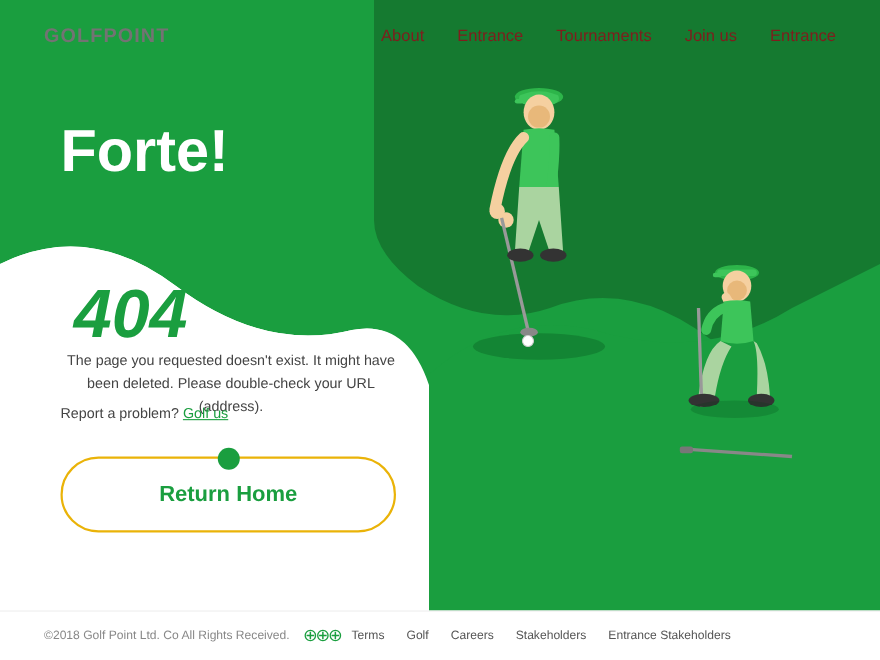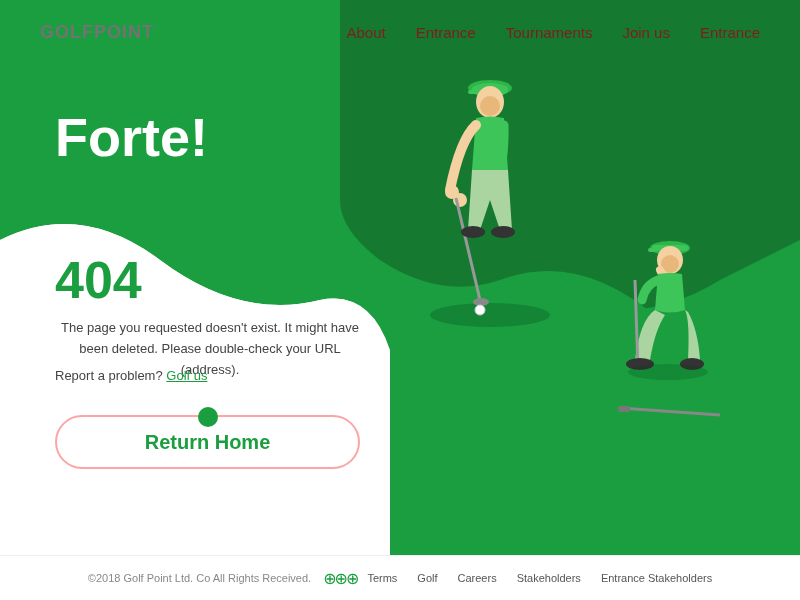--- a/index.html
+++ b/index.html
@@ -71,24 +71,25 @@
       color: #fff;
       font-size: 54px;
       font-weight: 900;
       line-height: 1;
     }
 
     
     .error-code {
       position: absolute;
       top: 250px;
-      left: 55px;
+      left: 67px;
       color: #1a9e3f;
-      font-size: 52px;
+      font-size: 62px;
       font-weight: 900;
+      font-style: italic;
     }
 
     
     .error-desc {
       position: absolute;
       top: 318px;
       left: 55px;
       width: 310px;
       font-size: 13px;
       line-height: 1.6;
@@ -112,22 +113,22 @@
 
     
     .return-btn-container {
       position: absolute;
       top: 415px;
       left: 55px;
     }
 
     .return-btn {
       width: 305px;
-      height: 54px;
-      border: 2px solid #fca5a5;
+      height: 69px;
+      border: 2px solid #eab308;
       border-radius: 35px;
       background: #fff;
       color: #1a9e3f;
       font-size: 20px;
       font-weight: 800;
       cursor: pointer;
       position: relative;
       display: flex;
       align-items: center;
       justify-content: center;
@@ -147,21 +148,21 @@
 
     
     footer {
       position: absolute;
       bottom: 0; left: 0; right: 0;
       height: 45px;
       background: #fff;
       border-top: 1px solid #eee;
       display: flex;
       align-items: center;
-      justify-content: center;
+      justify-content: flex-start;
       padding: 0 40px;
       z-index: 10;
     }
 
     .footer-left {
       font-size: 11px;
       color: #888;
       display: flex;
       align-items: center;
       gap: 12px;

